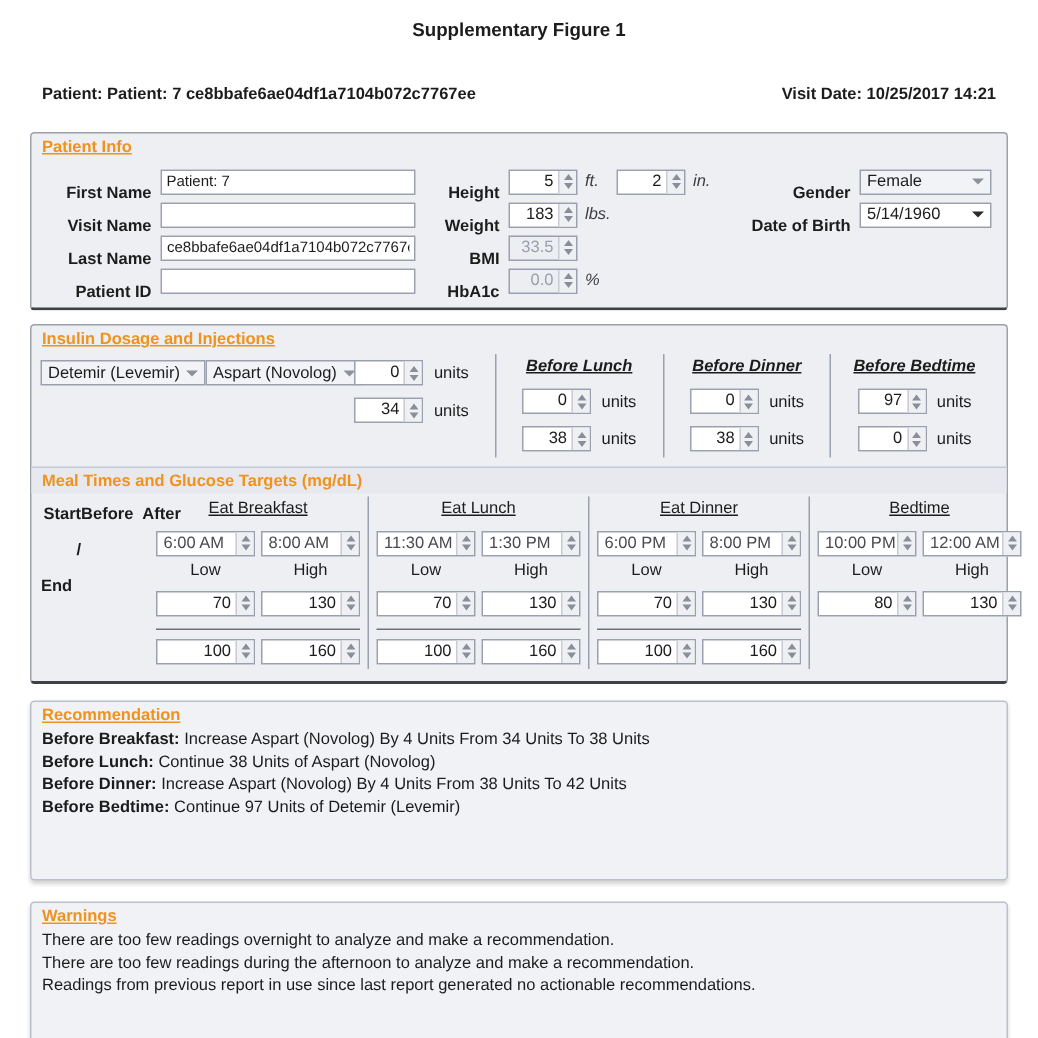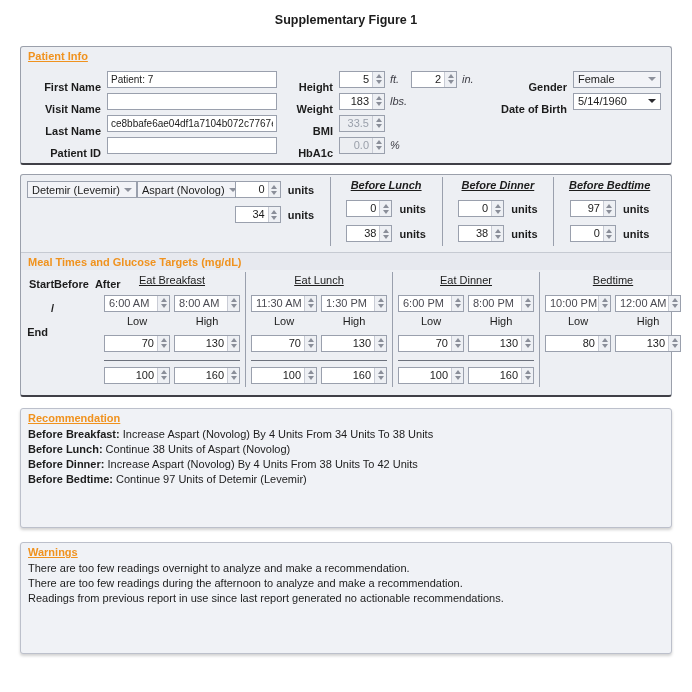--- a/index.html
+++ b/index.html
@@ -53,21 +53,21 @@
   .ins-grid { display:flex; }
   .ins-ddcol { width:192px; display:flex; flex-direction:row; }
   .ins-ddcol .hspace { height:19px; }
   .ins-ddcol .ddrow { height:25px; display:flex; align-items:center; }
   .ins-ddcol .dd { width:100%; }
   .ins-col { flex:1; display:flex; flex-direction:column; }
   .ins-col + .ins-col { border-left:1px solid #9aa0ad; }
   .ins-col .chead { height:19px; text-align:center; font-style:italic; font-weight:bold; text-decoration:underline; padding-top:2px; }
   .ins-col .vrow { height:25px; display:flex; align-items:center; justify-content:center; gap:7px; }
   .ins-col .spin { width:46px; }
-  .units { font-weight:bold; }
+  .units { font-weight:normal; }
 
   
   .meal-subhead { border-top:1px solid #c6cad2; background:#e7e9ef; }
   .meal-body { display:flex; padding:2px 6px 8px 2px; }
   .ml-labels { width:76px; display:flex; flex-direction:row; text-align:right; }
   .ml-labels .r-head { height:19px; }
   .ml-labels .r-time { height:24px; line-height:24px; }
   .ml-labels .r-lh { height:16px; }
   .ml-labels .r-num { height:24px; line-height:24px; }
   .ml-labels .r-gap { height:6px; }
@@ -93,20 +93,24 @@
   .mt12 { margin-top:11px; }
   .mt8 { margin-top:8px; }
 </style>
 </head>
 <body>
 
 <div class="page">
 
   <div class="fig-title">Supplementary Figure 1</div>
 
+  <div class="doc-header">
+    <span>Patient: Patient: 7 ce8bbafe6ae04df1a7104b072c7767ee</span>
+    <span>Visit Date: 10/25/2017 14:21</span>
+  </div>
 
   <div class="panel darkb mt20">
     <div class="sec-head">Patient Info</div>
     <div class="pi-body">
 
       <div class="pi-row">
         <span class="lbl c1">First Name</span>
         <input class="tinput inp" value="Patient: 7" style="">
         <span class="lbl c2">Height</span>
         <div class="spin sp46">
@@ -181,20 +185,21 @@
               <i class="d"></i>
             </span>
           </div>
         <span class="unit u22">%</span>
       </div>
 
     </div>
   </div>
 
   <div class="panel darkb mt10">
+    <div class="sec-head">Insulin Dosage and Injections</div>
 
     <div class="ins-body">
       <div class="ins-grid">
         <div class="ins-ddcol">
           <div class="hspace"></div>
           <div class="ddrow">
               <div class="dd flat">
                 <span>Detemir (Levemir)</span>
                 <span class="arr">
                   <i></i>

